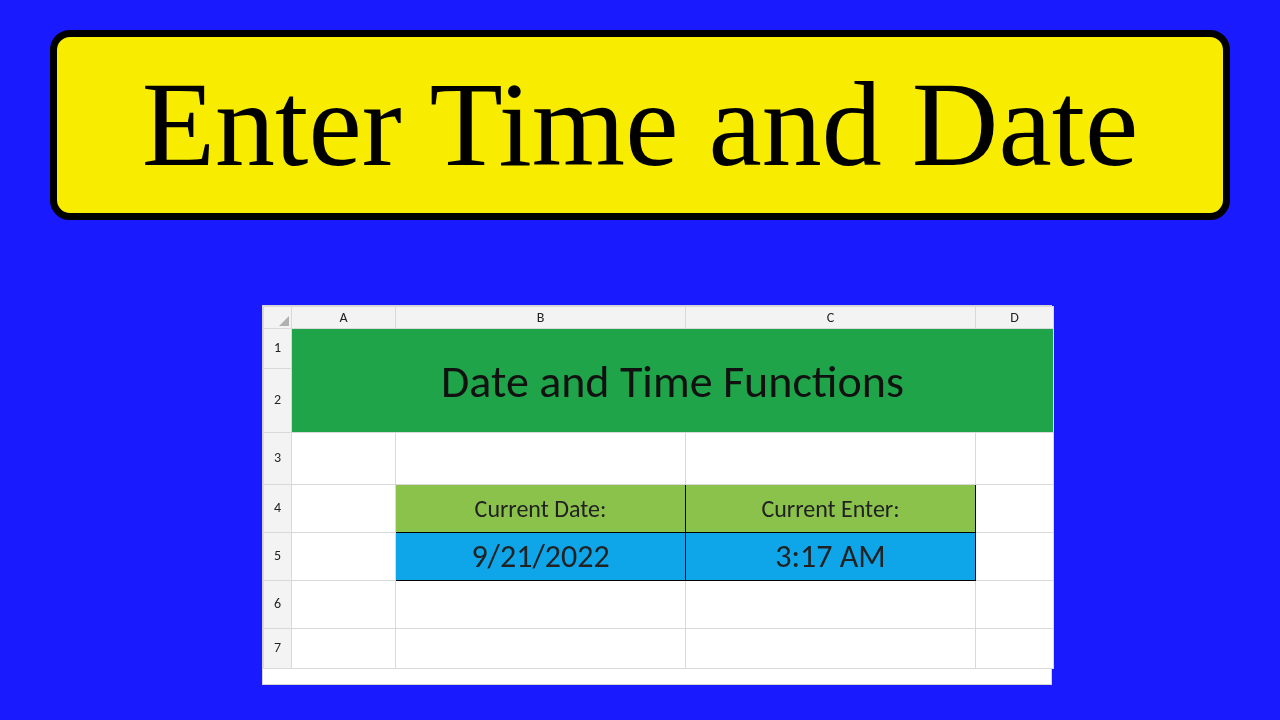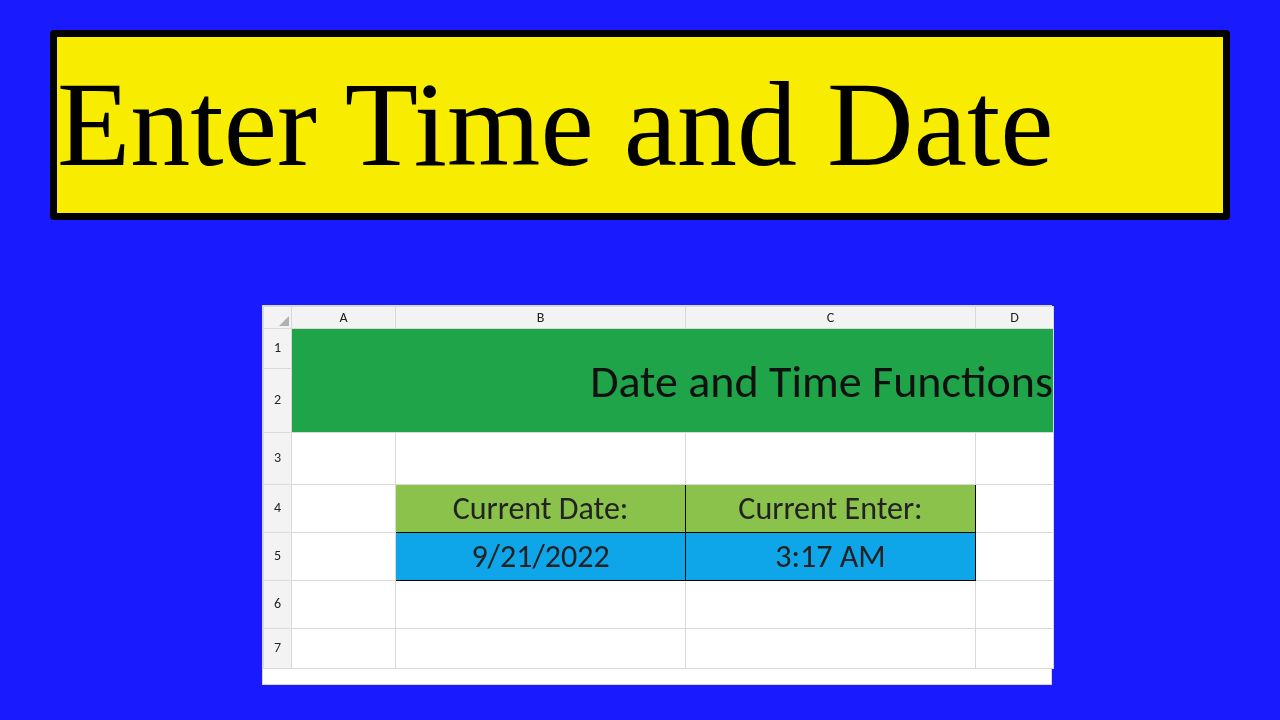--- a/index.html
+++ b/index.html
@@ -12,24 +12,24 @@
     position: relative;
   }
   .title-banner {
     position: absolute;
     top: 30px;
     left: 50px;
     width: 1180px;
     height: 190px;
     background: #f8ed00;
     border: 7px solid #000;
-    border-radius: 4px;
+    border-radius: 20px;
     display: flex;
     align-items: center;
-    justify-content: flex-start;
+    justify-content: center;
   }
   .title-text {
     font-family: "Comic Sans MS", "Comic Sans", cursive;
     font-size: 120px;
     color: #000;
     line-height: 1;
   }
   .sheet {
     position: absolute;
     top: 305px;
@@ -98,25 +98,25 @@
     background: #1fa44a;
     position: relative;
   }
   .banner-label {
     position: absolute;
     left: 0; right: 0;
     top: 50%;
     transform: translateY(-50%);
     font-size: 46px;
     color: #111;
-    text-align: right;
+    text-align: center;
   }
   .tbl-hdr {
     background: #8bc24c;
-    font-size: 32px;
+    font-size: 24px;
     font-weight: bold;
     color: #111;
     border: 1px solid #000 !important;
   }
   .tbl-val {
     background: #0ea5e9;
     font-size: 32px;
     color: #111;
     border: 1px solid #000 !important;
   }

